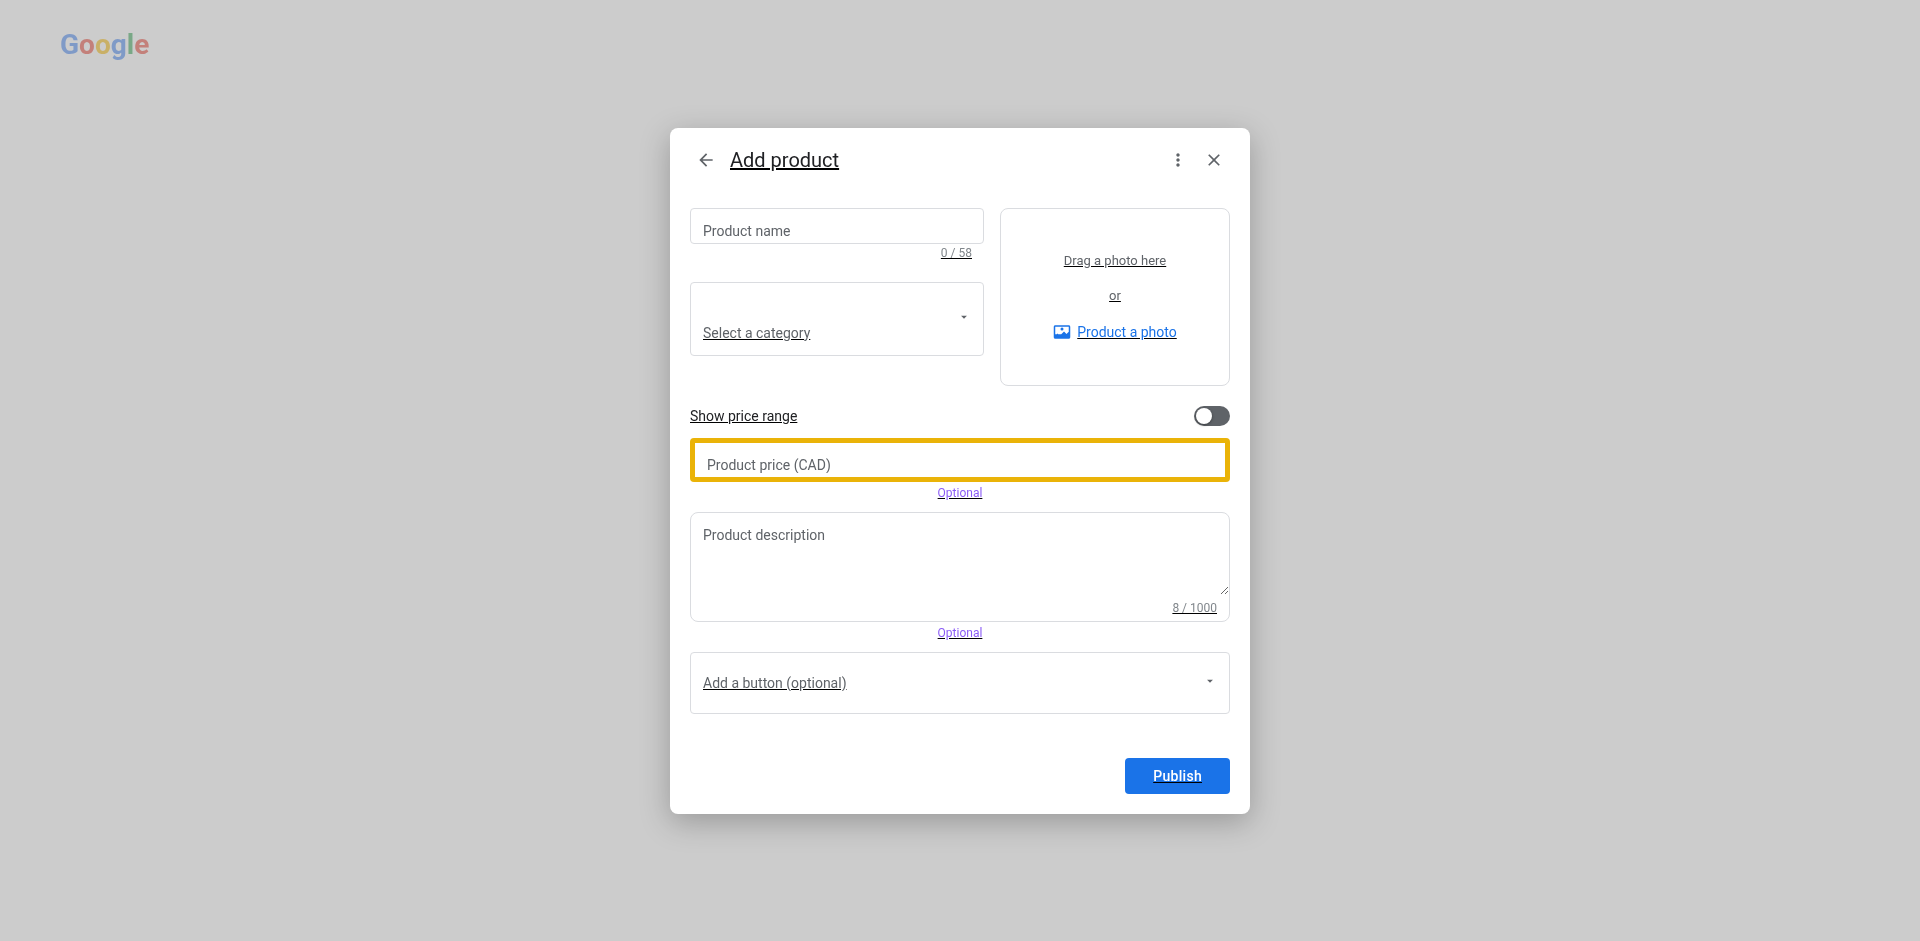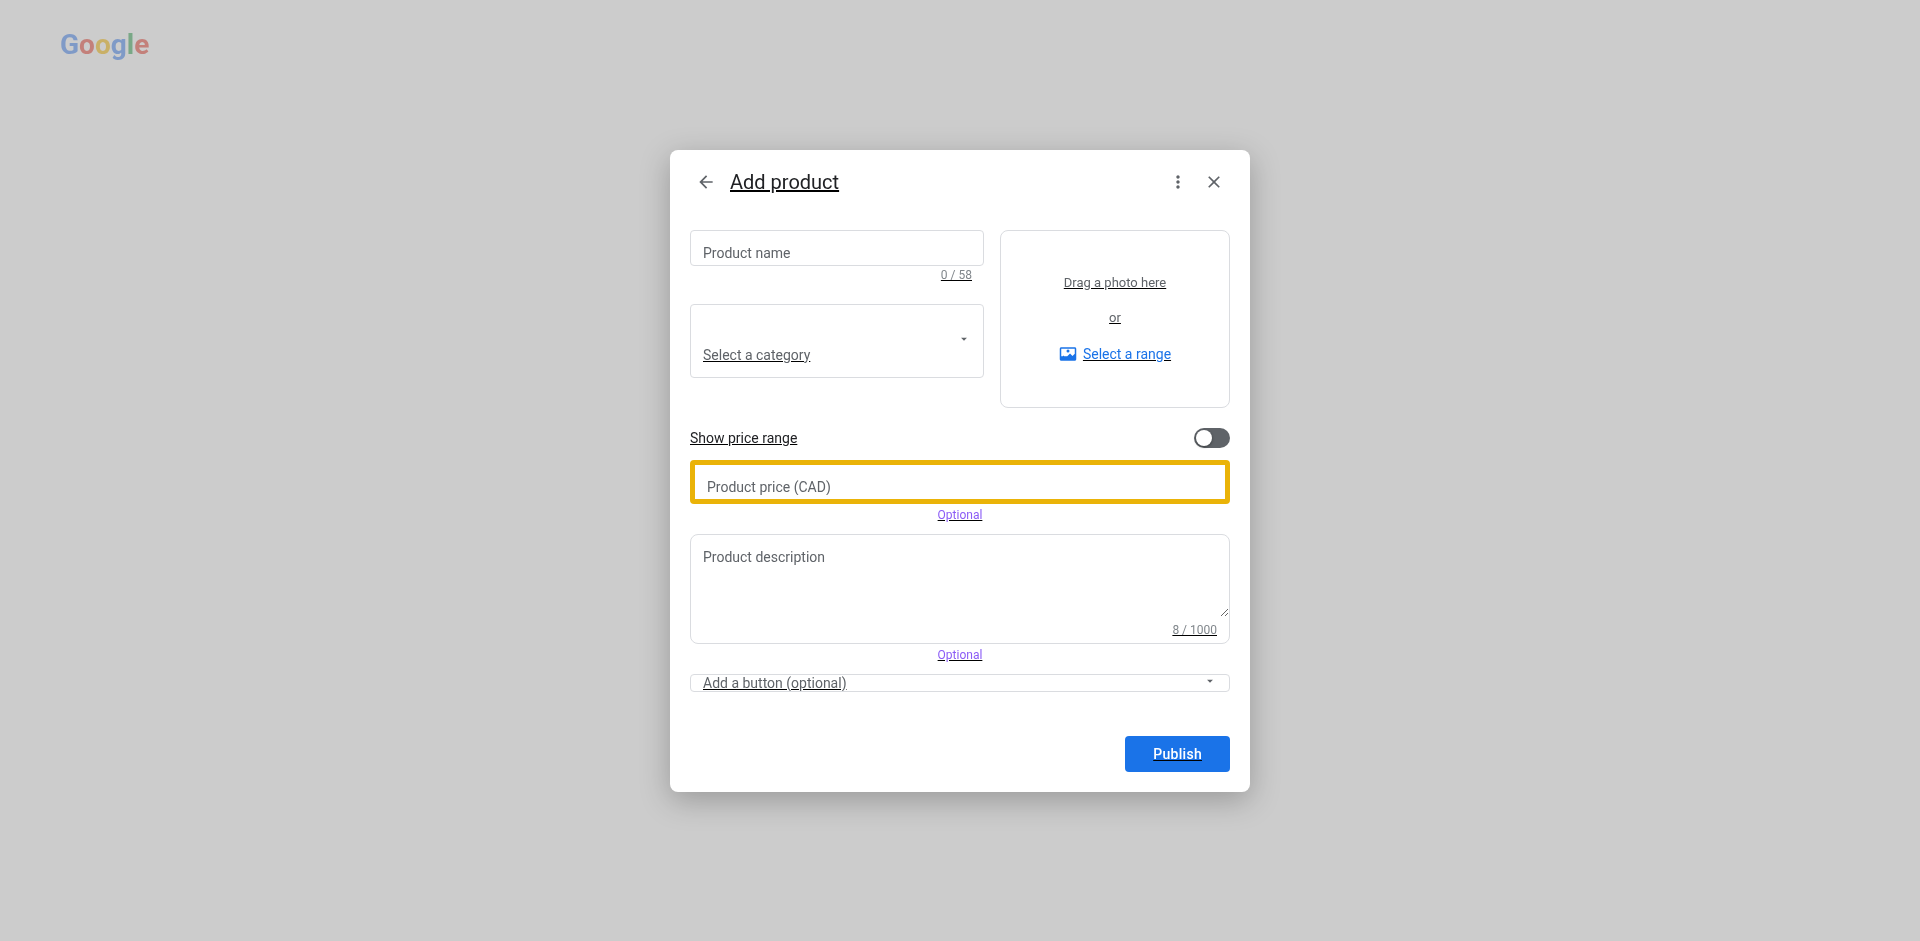--- a/index.html
+++ b/index.html
@@ -324,21 +324,21 @@
       font-size: 12px;
       color: #80868b;
     }
 
     
     .button-select-wrapper {
       border: 1px solid #dadce0;
       border-radius: 4px;
       display: flex;
       align-items: center;
-      padding: 0 12px;
+      padding: 22px 12px;
       cursor: pointer;
       position: relative;
       margin-bottom: 16px;
     }
     .button-select-wrapper select {
       appearance: none;
       -webkit-appearance: none;
       border: none;
       outline: none;
       width: 100%;
@@ -430,21 +430,21 @@
         </div>
 
         <div class="modal-right">
           <div class="photo-upload">
             <span class="photo-drag-text">Drag a photo here</span>
             <span class="photo-or-text">or</span>
             <button class="photo-select-btn">
               <svg width="18" height="18" viewBox="0 0 24 24" fill="#1a73e8">
                 <path d="M21 17v-5.46l-3 3-3.32-3.32L9 16.9l-3-3-3 3V17h18zM3 5h18v10H3V5zm0-2C1.9 3 1 3.9 1 5v14c0 1.1.9 2 2 2h18c1.1 0 2-.9 2-2V5c0-1.1-.9-2-2-2H3zm9 7a2 2 0 100-4 2 2 0 000 4z"></path>
               </svg>
-              <span>Select a range</span>
+              <span>Product a photo</span>
             </button>
           </div>
         </div>
 
       </div>
 
       <div class="toggle-row">
         <span class="toggle-label">Show price range</span>
         <div class="toggle">
           <div class="toggle-knob"></div>

